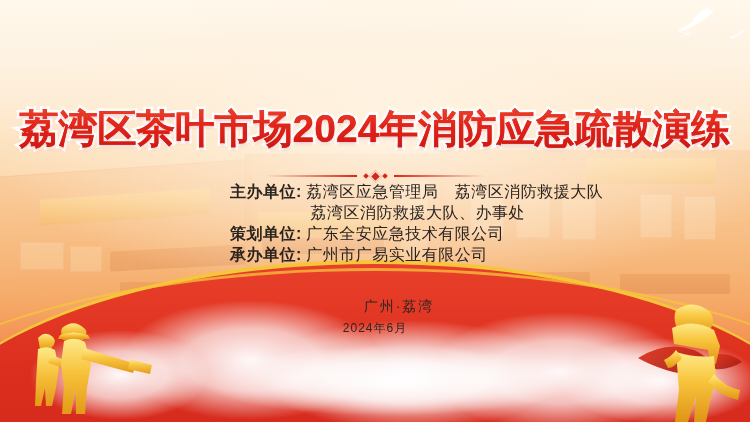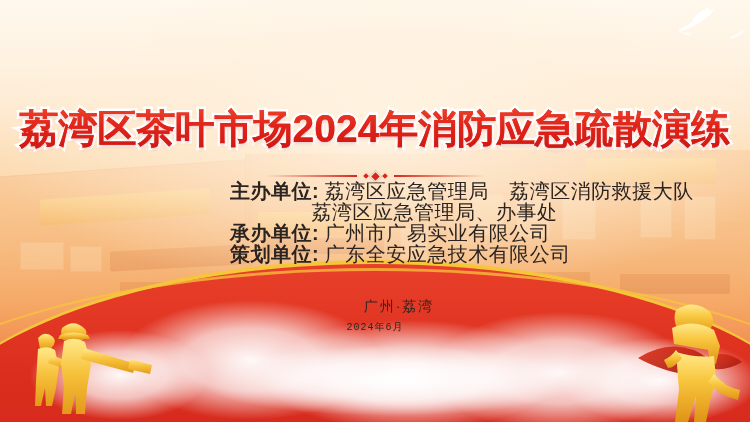--- a/index.html
+++ b/index.html
@@ -226,21 +226,21 @@
   
   .orgs {
     position: absolute;
     top: 181px;
     left: 0;
     width: 100%;
     text-align: center;
     color: #2a2320;
   }
   .org-row {
-    font-size: 20px;
+    font-size: 16px;
     line-height: 21px;
     white-space: nowrap;
     display: block;
   }
   .org-inner {
     display: inline-block;
     text-align: left;
     width: 290px;
   }
   .org-label {
@@ -264,24 +264,23 @@
     text-align: center;
     color: #2e2722;
   }
   .footer-place {
     font-size: 14px;
     line-height: 22px;
     letter-spacing: 2px;
     margin-left: 48px;
   }
   .footer-date {
-    font-size: 10px;
+    font-size: 12px;
     line-height: 22px;
     letter-spacing: 1px;
-    font-family: Liberation Mono, monospace;
   }
 </style>
 </head>
 <body>
 
 <div id="poster">
 
   <div class="photo-layer">
 
     <div class="bldg" style="left:-10px; top:18px; width:260px; height:170px; transform:skewY(-4deg);"></div>
@@ -401,35 +400,35 @@
     <div class="orgs">
       <div class="org-row">
         <span class="org-inner">
           <span class="org-label">主办单位:</span>
           <span class="org-value">荔湾区应急管理局　荔湾区消防救援大队</span>
         </span>
       </div>
       <div class="org-row">
         <span class="org-inner">
           <span class="org-indent"></span>
-          <span class="org-value">荔湾区应急管理局、办事处</span>
+          <span class="org-value">荔湾区消防救援大队、办事处</span>
+        </span>
+      </div>
+      <div class="org-row">
+        <span class="org-inner">
+          <span class="org-label">策划单位:</span>
+          <span class="org-value">广东全安应急技术有限公司</span>
         </span>
       </div>
       <div class="org-row">
         <span class="org-inner">
           <span class="org-label">承办单位:</span>
           <span class="org-value">广州市广易实业有限公司</span>
         </span>
       </div>
-      <div class="org-row">
-        <span class="org-inner">
-          <span class="org-label">策划单位:</span>
-          <span class="org-value">广东全安应急技术有限公司</span>
-        </span>
-      </div>
     </div>
 
     <div class="footer">
       <div class="footer-place">广州·荔湾</div>
       <div class="footer-date">2024年6月</div>
     </div>
 
   </div>
 </div>
 

